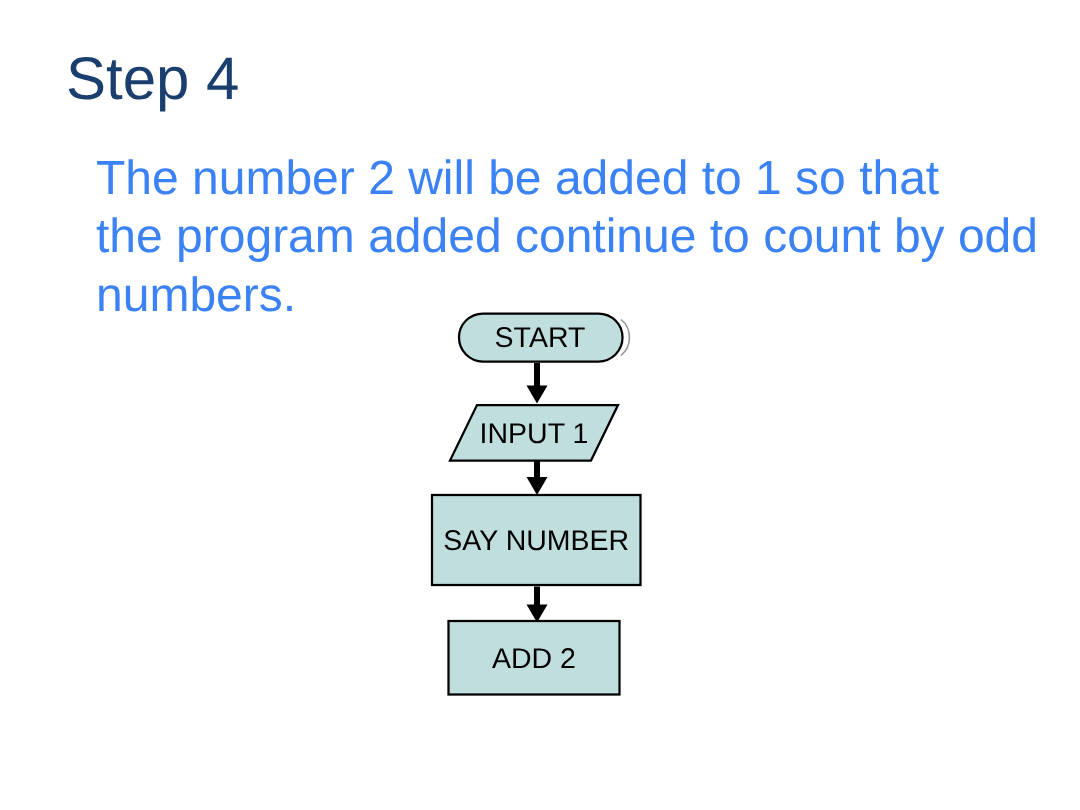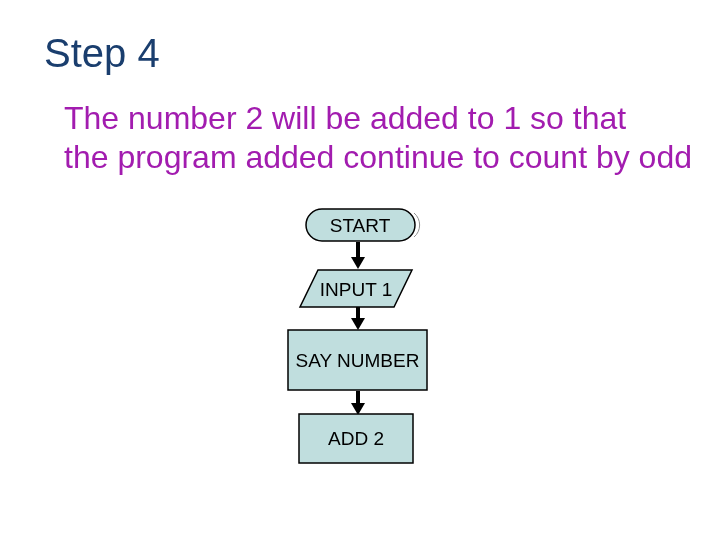--- a/index.html
+++ b/index.html
@@ -24,21 +24,21 @@
     line-height: 48px;
     color: #1A3E6E;
     white-space: nowrap;
   }
   .slide-body {
     position: absolute;
     left: 64px;
     top: 99px;
     font-size: 32px;
     line-height: 39px;
-    color: #a21caf;
+    color: #3b82f6;
   }
   .slide-body .body-line {
     white-space: nowrap;
   }
   .flowchart-svg {
     position: absolute;
     left: 0;
     top: 0;
   }
   .node {
@@ -68,20 +68,21 @@
 </head>
 <body>
 
 <div class="slide">
 
   <div class="slide-title">Step 4</div>
 
   <div class="slide-body">
     <div class="body-line">The number 2 will be added to 1 so that</div>
     <div class="body-line">the program added continue to count by odd</div>
+    <div class="body-line">numbers.</div>
   </div>
 
   <svg class="flowchart-svg" width="720" height="540" viewBox="0 0 720 540">
 
     <rect class="node" x="306" y="209" width="109" height="32" rx="16" ry="16" fill="#C0DEDE"></rect>
     <path class="ghost-edge" d="M414 213 C 421.5 219 421.5 231 414 237"></path>
     <text class="node-label" x="360" y="231.5">START</text>
 
     <line class="arrow-line" x1="358" y1="242" x2="358" y2="258"></line>
     <polygon class="arrow-head" points="351,257 365,257 358,269"></polygon>

